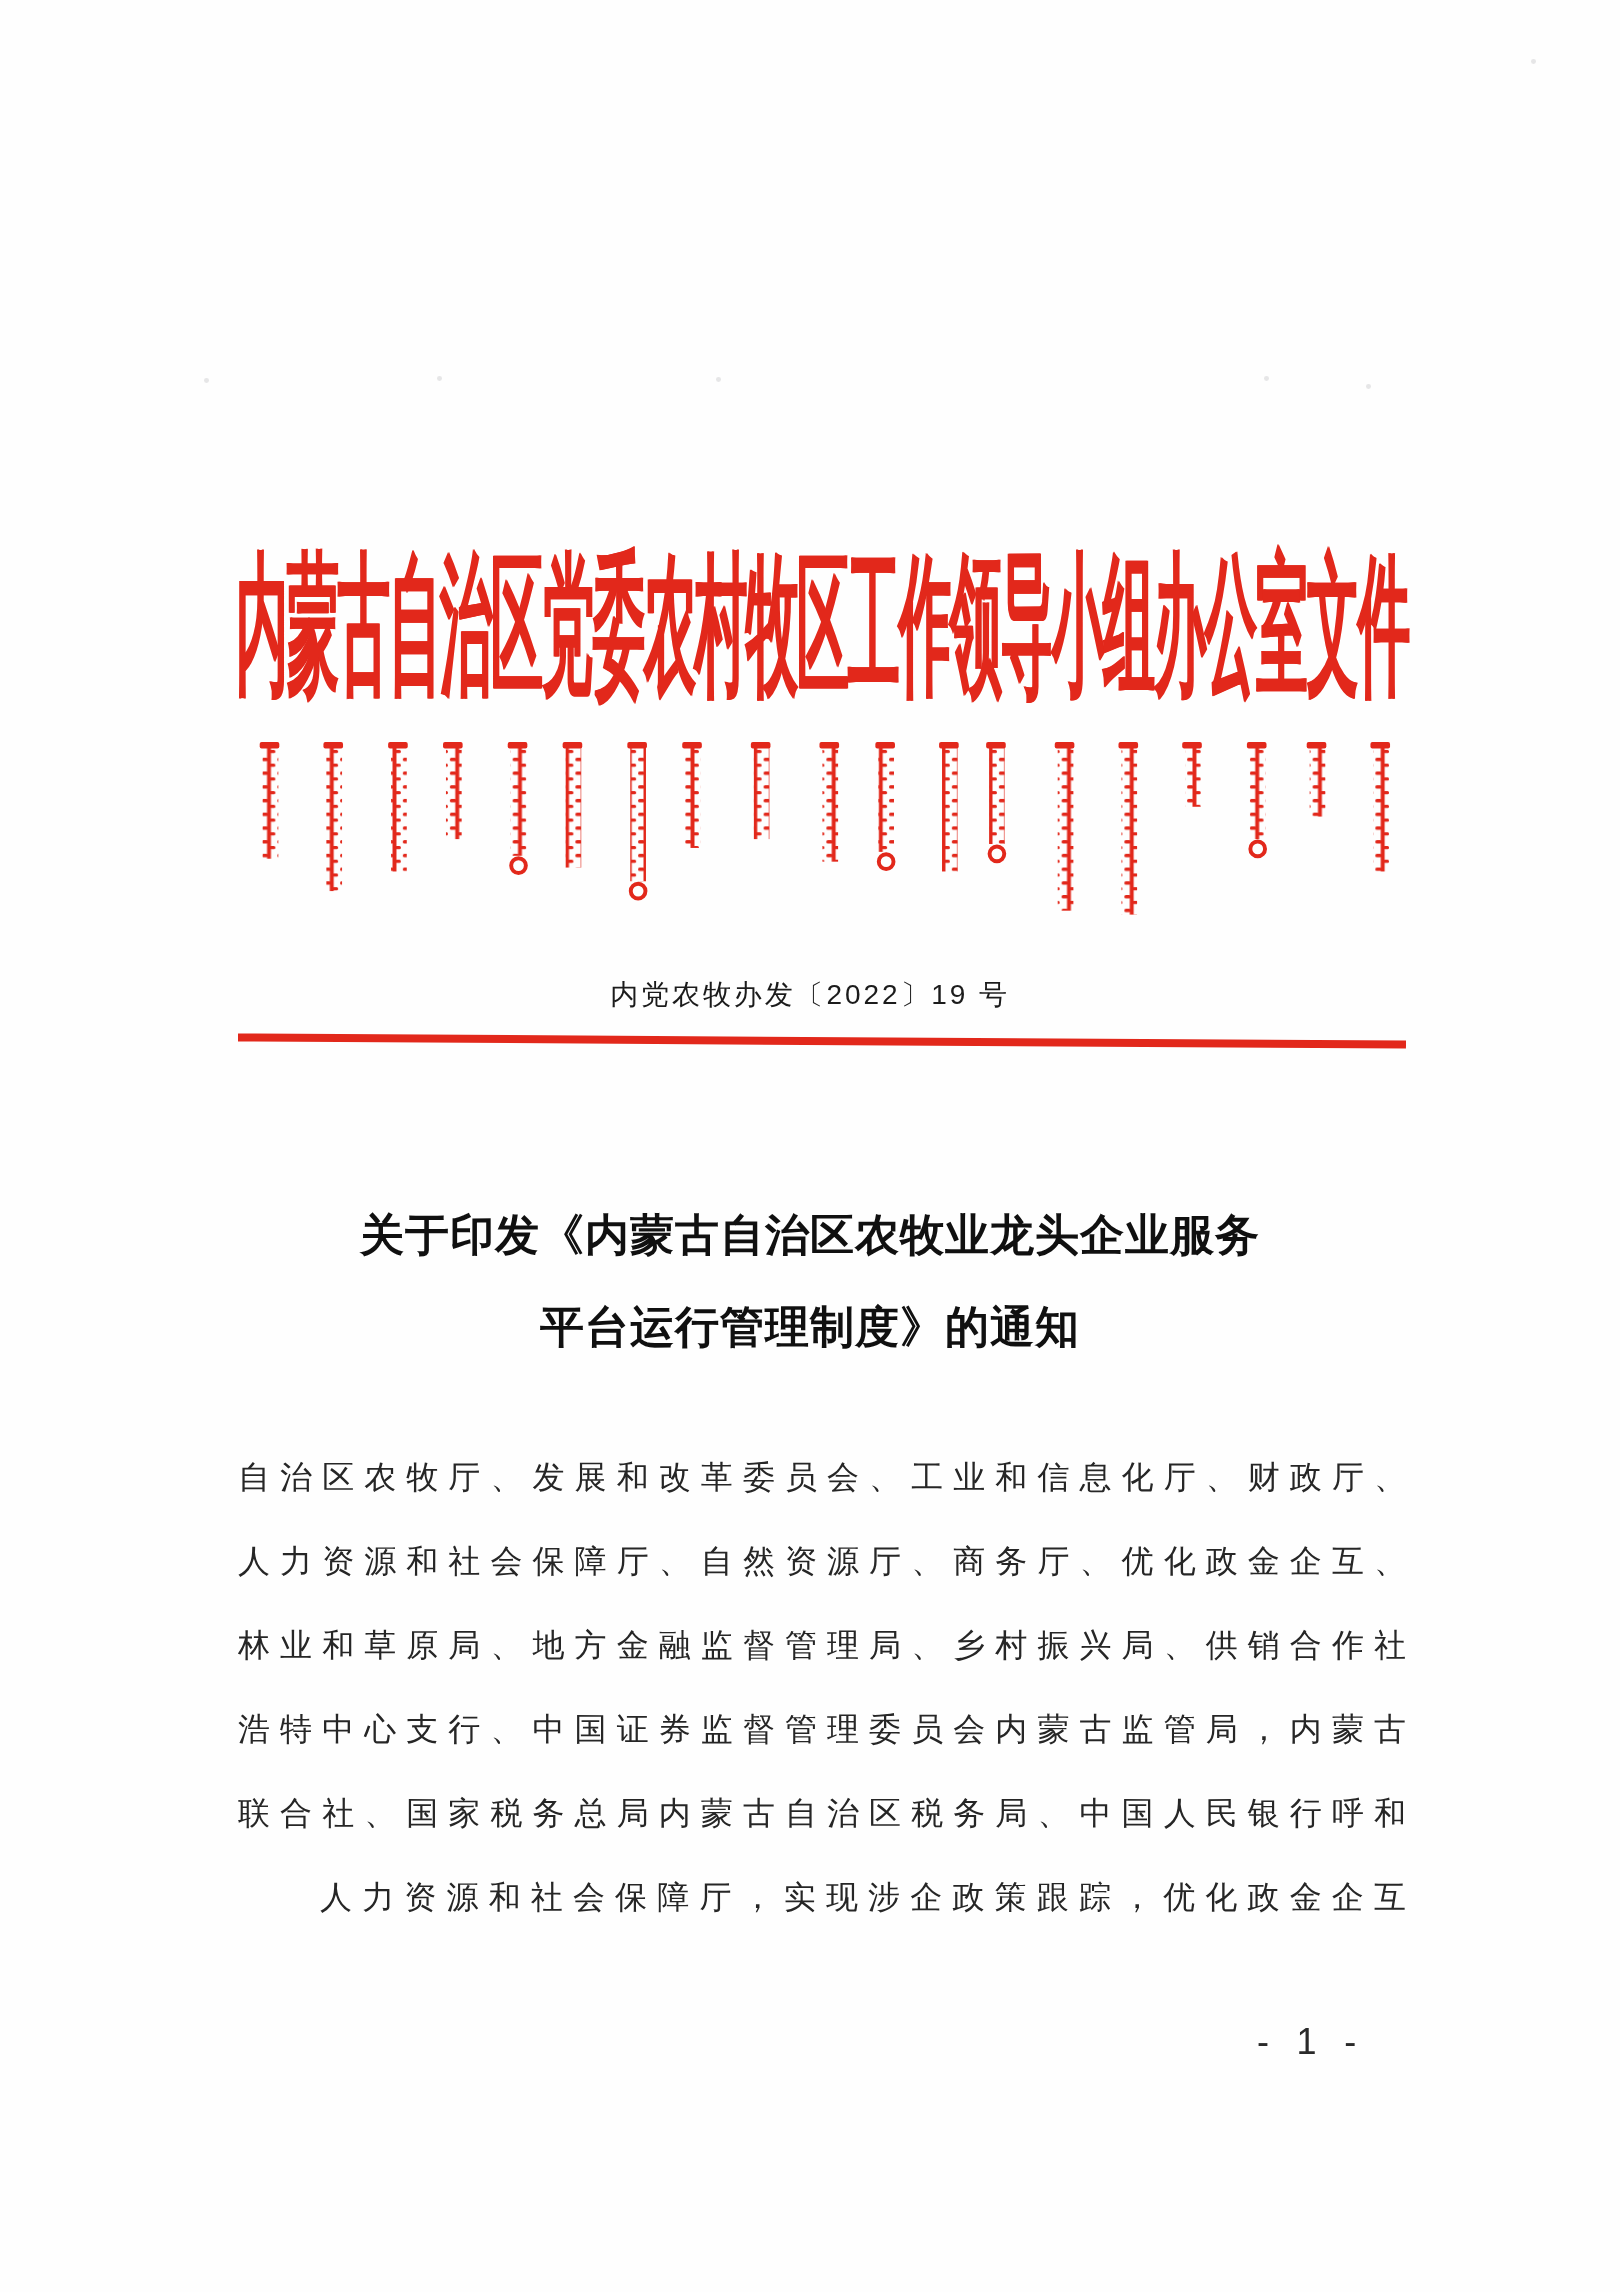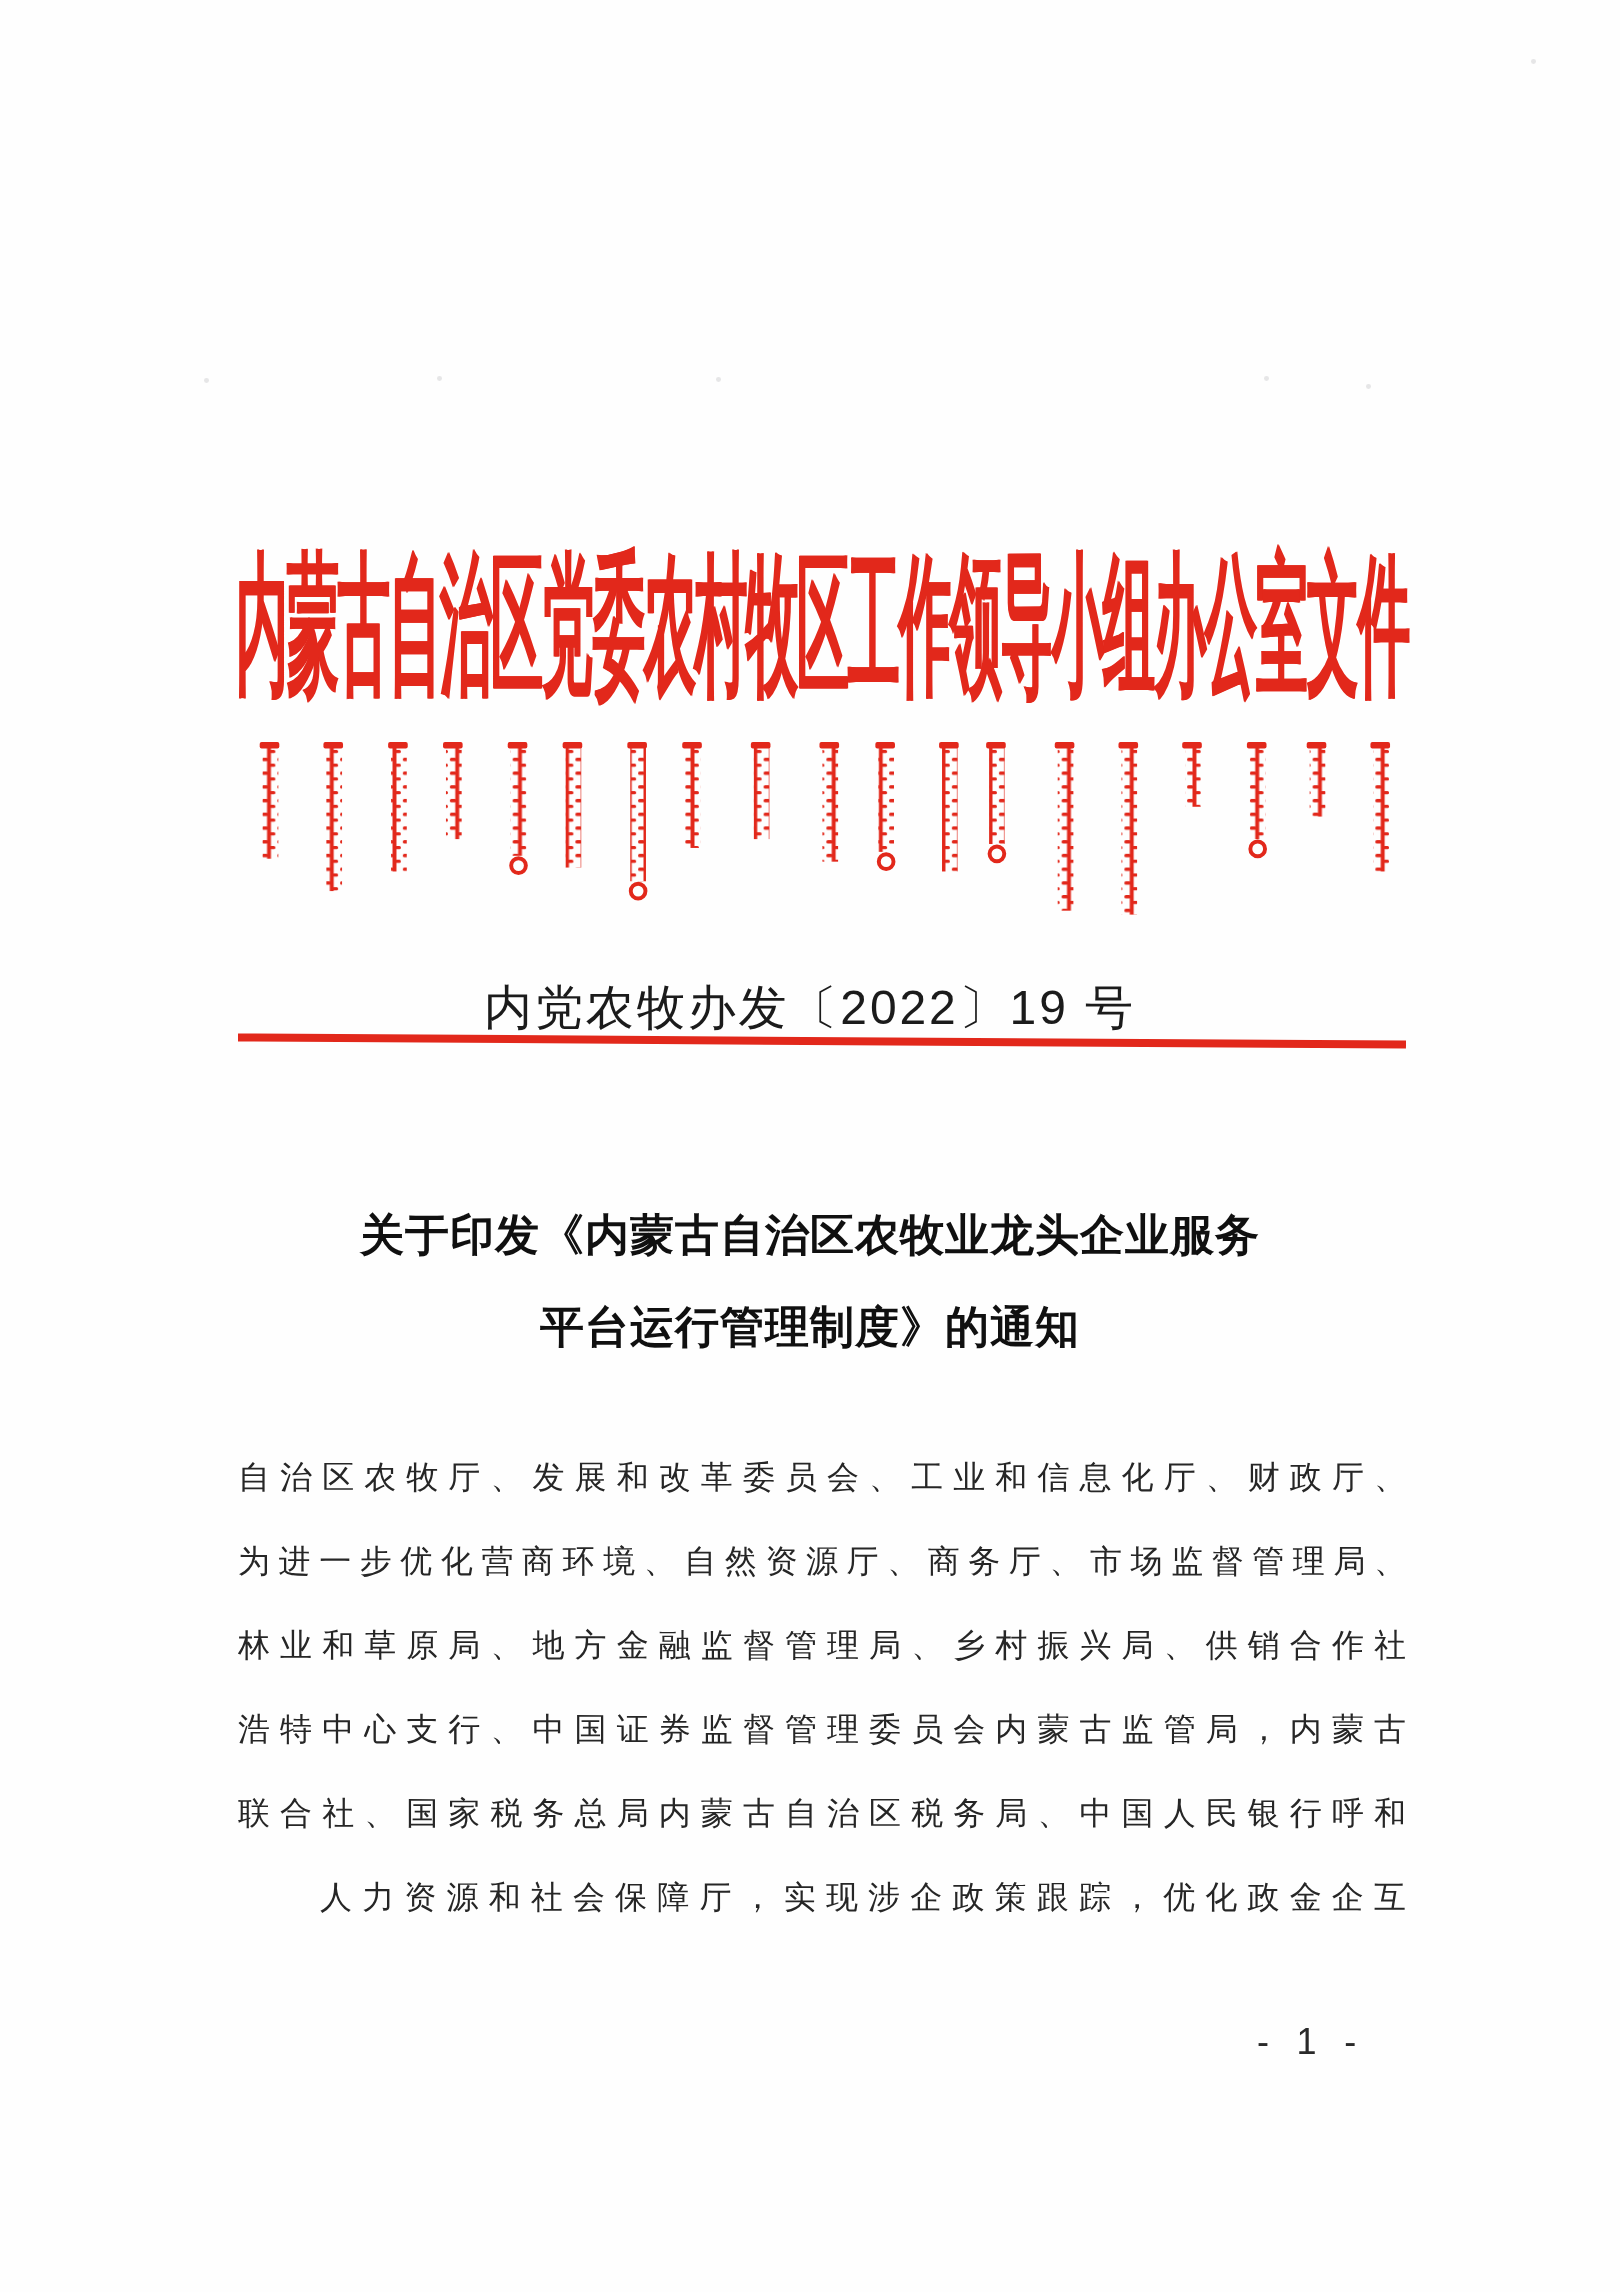--- a/index.html
+++ b/index.html
@@ -35,21 +35,21 @@
     text-shadow:1px 0 0 var(--red);
   }
 
   
   .mongolian{position:absolute;left:245px;top:742px;width:1147px;height:206px;}
 
   
   .docnum{
     position:absolute;left:0;top:976px;width:100%;
     text-align:center;
-    font-size:48px;letter-spacing:2.9px;color:#1b1b1b;
+    font-size:28px;letter-spacing:2.9px;color:#1b1b1b;
   }
 
   
   .rule{
     position:absolute;left:238px;top:1037px;width:1168px;height:7.8px;
     background:var(--red);
     transform:rotate(0.35deg);
   }
 
   
@@ -152,21 +152,21 @@
 
   <div class="rule"></div>
 
   <div class="doc-title">
     <div>关于印发《内蒙古自治区农牧业龙头企业服务</div>
     <div>平台运行管理制度》的通知</div>
   </div>
 
   <div class="body-block">
     <div class="line just">自治区农牧厅、发展和改革委员会、工业和信息化厅、财政厅、</div>
-    <div class="line just">为进一步优化营商环境、自然资源厅、商务厅、市场监督管理局、</div>
+    <div class="line just">人力资源和社会保障厅、自然资源厅、商务厅、优化政金企互、</div>
     <div class="line just">林业和草原局、地方金融监督管理局、乡村振兴局、供销合作社</div>
     <div class="line just">浩特中心支行、中国证券监督管理委员会内蒙古监管局，内蒙古</div>
     <div class="line just">联合社、国家税务总局内蒙古自治区税务局、中国人民银行呼和</div>
     <div class="line just indent">人力资源和社会保障厅，实现涉企政策跟踪，优化政金企互</div>
   </div>
 
   <div class="pagenum">- 1 -</div>
 
 </div>
 

